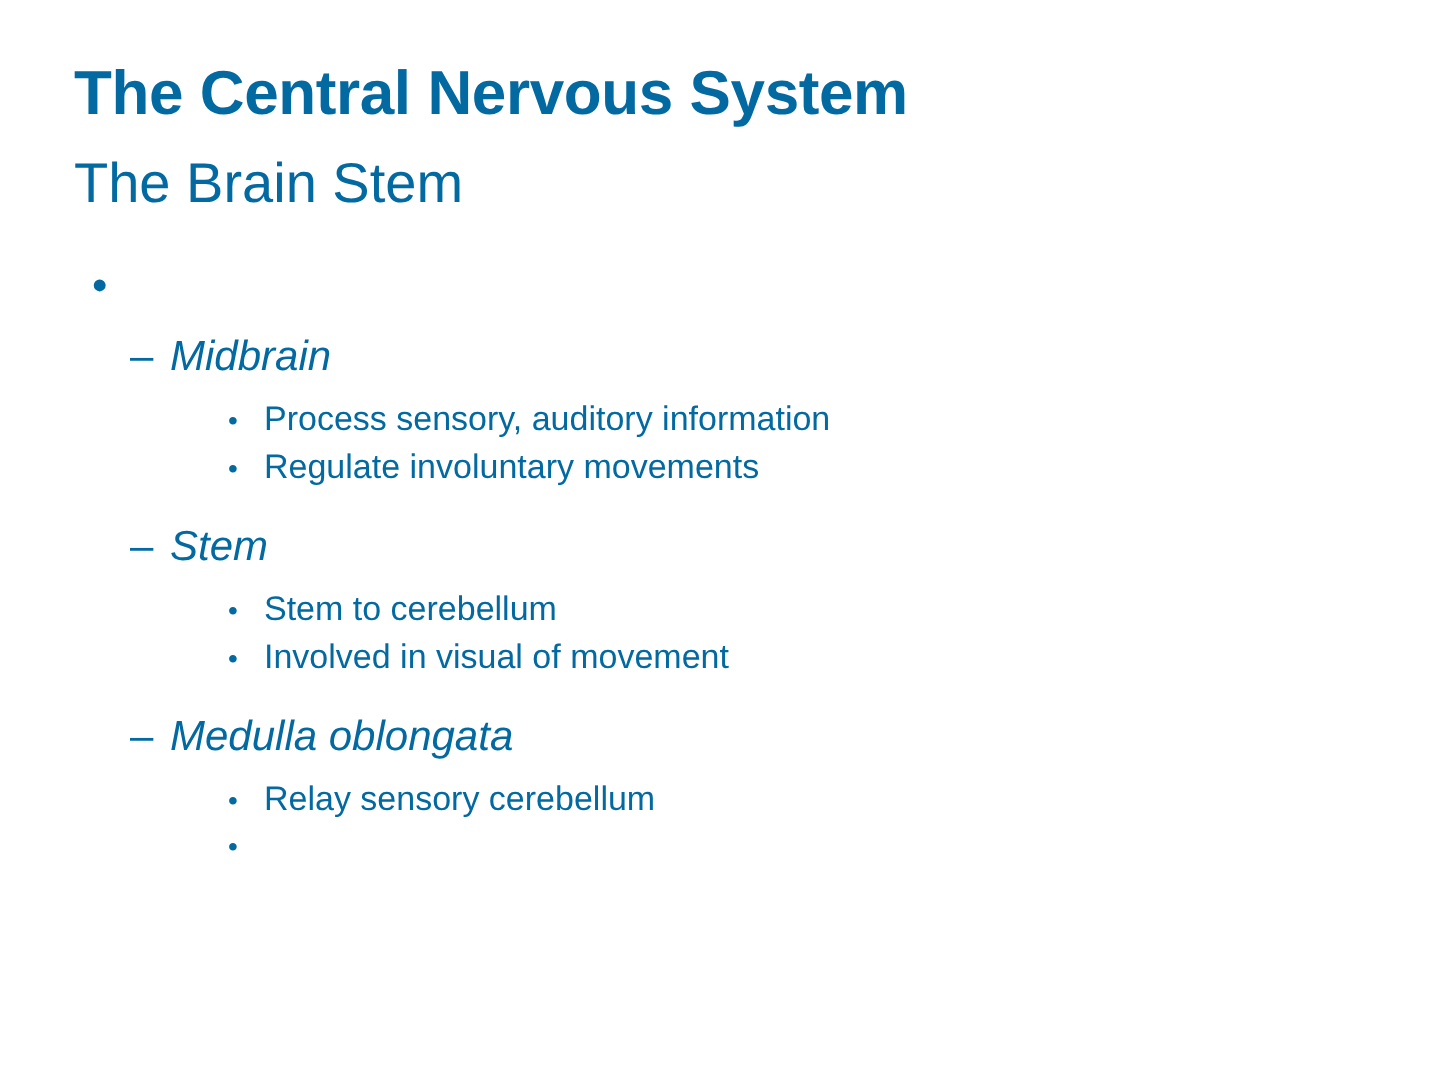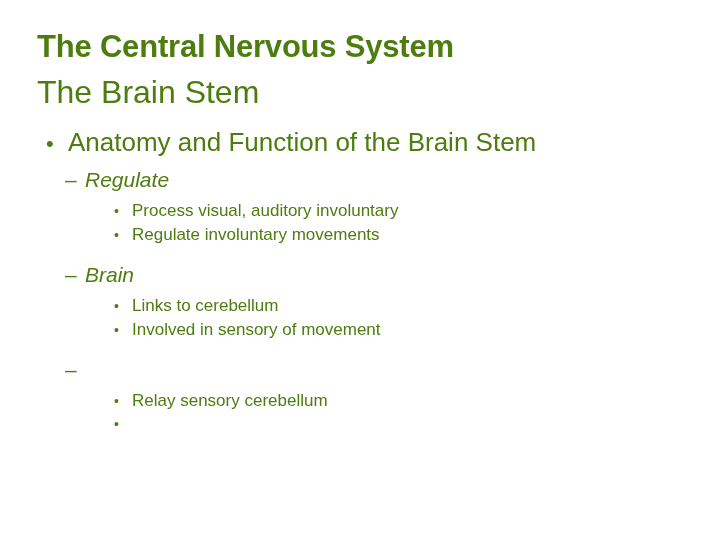--- a/index.html
+++ b/index.html
@@ -7,40 +7,40 @@
     padding: 0;
     background: #ffffff;
   }
   #slide {
     position: relative;
     width: 720px;
     height: 540px;
     background: #ffffff;
     overflow: hidden;
     font-family: "Liberation Sans", sans-serif;
-    color: #4d7c0f;
+    color: #0369a1;
     -webkit-font-smoothing: none;
   }
 
   
   .slide-title {
     position: absolute;
     left: 37px;
     top: 28px;
     font-size: 31px;
     font-weight: bold;
     line-height: 38px;
     letter-spacing: -0.2px;
     white-space: nowrap;
   }
   .slide-subtitle {
     position: absolute;
     left: 37px;
     top: 77px;
-    font-size: 32px;
+    font-size: 28px;
     font-weight: normal;
     line-height: 30px;
     white-space: nowrap;
   }
 
   
   .body {
     position: absolute;
     left: 0;
     top: 126px;
@@ -109,57 +109,57 @@
 <div id="slide">
 
   <div class="slide-title">The Central Nervous System</div>
 
   <div class="slide-subtitle">The Brain Stem</div>
 
   <div class="body">
 
     <div class="line lvl1">
       <span class="marker">•</span>
-      <span class="txt">Anatomy and Function of the Brain Stem</span>
     </div>
 
     <div class="line lvl2">
       <span class="marker">–</span>
-      <span class="txt">Regulate</span>
+      <span class="txt">Midbrain</span>
     </div>
     <div class="group-gap-small"></div>
     <div class="line lvl3">
       <span class="marker">•</span>
-      <span class="txt">Process visual, auditory involuntary</span>
+      <span class="txt">Process sensory, auditory information</span>
     </div>
     <div class="line lvl3">
       <span class="marker">•</span>
       <span class="txt">Regulate involuntary movements</span>
     </div>
 
     <div class="group-gap"></div>
 
     <div class="line lvl2">
       <span class="marker">–</span>
-      <span class="txt">Brain</span>
+      <span class="txt">Stem</span>
     </div>
     <div class="group-gap-small"></div>
     <div class="line lvl3">
       <span class="marker">•</span>
-      <span class="txt">Links to cerebellum</span>
+      <span class="txt">Stem to cerebellum</span>
     </div>
     <div class="line lvl3">
       <span class="marker">•</span>
-      <span class="txt">Involved in sensory of movement</span>
+      <span class="txt">Involved in visual of movement</span>
     </div>
 
     <div class="group-gap"></div>
 
     <div class="line lvl2">
       <span class="marker">–</span>
+      <span class="txt">Medulla oblongata</span>
     </div>
     <div class="group-gap-small"></div>
     <div class="line lvl3">
       <span class="marker">•</span>
       <span class="txt">Relay sensory cerebellum</span>
     </div>
     <div class="line lvl3">
       <span class="marker">•</span>
     </div>
 

